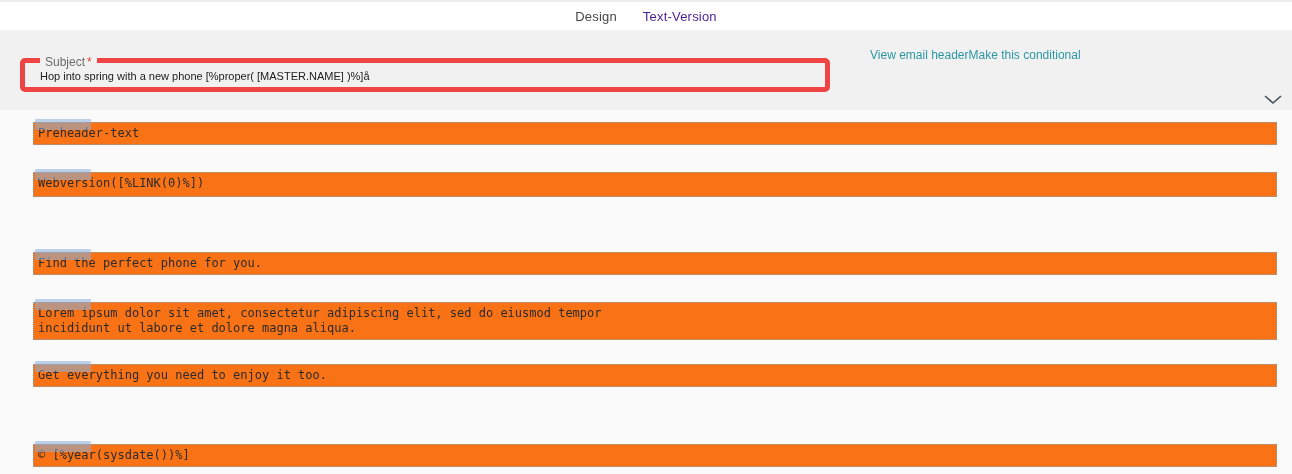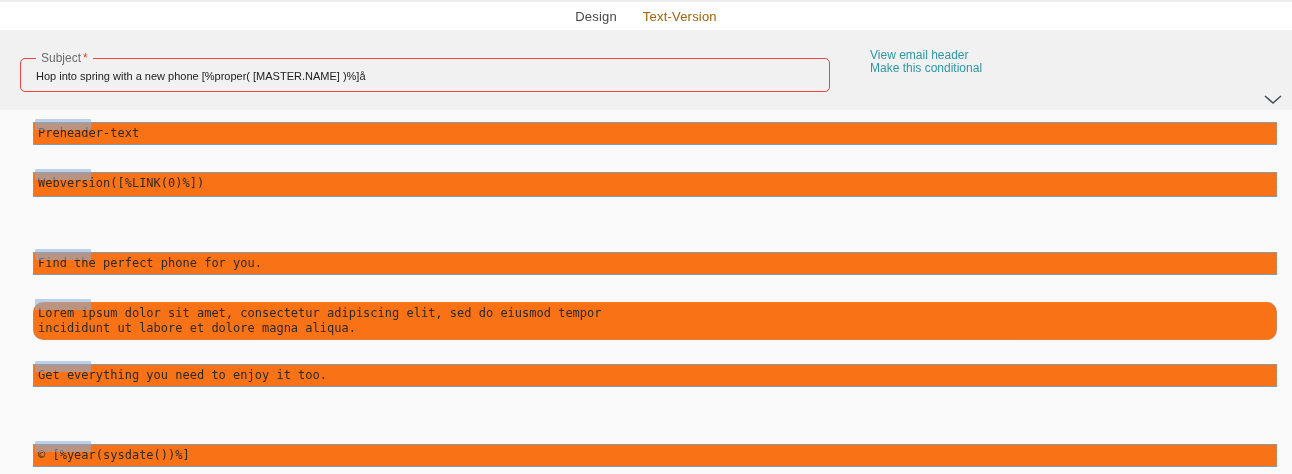--- a/index.html
+++ b/index.html
@@ -14,48 +14,48 @@
   
   .tabbar {
     position: absolute; top: 0; left: 0; width: 1292px; height: 30px;
     background: #ffffff;
     border-top: 2px solid #ececec;
     display: flex; align-items: center; justify-content: center; gap: 26px;
   }
   .tab {
     font-size: 13px; color: #474747; cursor: pointer; letter-spacing: .2px;
   }
-  .tab.active { color: #a16207; text-align: right; }
+  .tab.active { color: #4c1d95; text-align: right; }
 
   
   .header {
     position: absolute; top: 30px; left: 0; width: 1292px; height: 80px;
     background: #f1f1f2;
   }
   .subject-wrap {
     position: absolute; left: 20px; top: 28px; width: 810px; height: 34px;
-    border: 1px solid #ef4444; border-radius: 5px;
+    border: 5px solid #ef4444; border-radius: 5px;
     background: transparent;
   }
   .subject-label {
     position: absolute; top: -8px; left: 15px;
     background: #f1f1f2; padding: 0 5px;
     font-size: 12px; color: #6b6b6b; line-height: 14px;
   }
   .subject-label .req { color: #e0442c; margin-left: 2px; }
   .subject-input {
     width: 100%; height: 100%;
     background: transparent; border: none; outline: none;
     font-family: "Liberation Sans", sans-serif;
     font-size: 11px; color: #212121;
     padding: 2px 12px 0 15px;
   }
   .header-links {
     position: absolute; left: 870px; top: 19px;
-    display: flex; flex-direction: column;
+    display: flex; flex-direction: row;
   }
   .header-link {
     font-size: 12px; line-height: 13px; color: #2d97a3;
     text-decoration: none; cursor: pointer;
   }
   .collapse-btn {
     position: absolute; right: 6px; bottom: 1px;
     width: 26px; height: 18px;
     display: flex; align-items: center; justify-content: center;
     cursor: pointer;
@@ -79,21 +79,21 @@
   .region-tag {
     position: absolute; left: 1px; top: -4px;
     width: 56px; height: 11px;
     background: rgba(137, 175, 219, 0.55);
     border-radius: 1px;
     pointer-events: none;
   }
   .row-1 { top: 12px;  height: 23px; }
   .row-2 { top: 62px;  height: 25px; }
   .row-3 { top: 142px; height: 23px; }
-  .row-4 { top: 192px; height: 38px; border-radius: 10px; }
+  .row-4 { top: 192px; height: 38px; }
   .row-5 { top: 254px; height: 23px; }
   .row-6 { top: 318px; height: 23px; margin-top: 16px; }
 </style>
 </head>
 <body>
 
 <div class="tabbar">
   <div class="tab">Design</div>
   <div class="tab active">Text-Version</div>
 </div>

